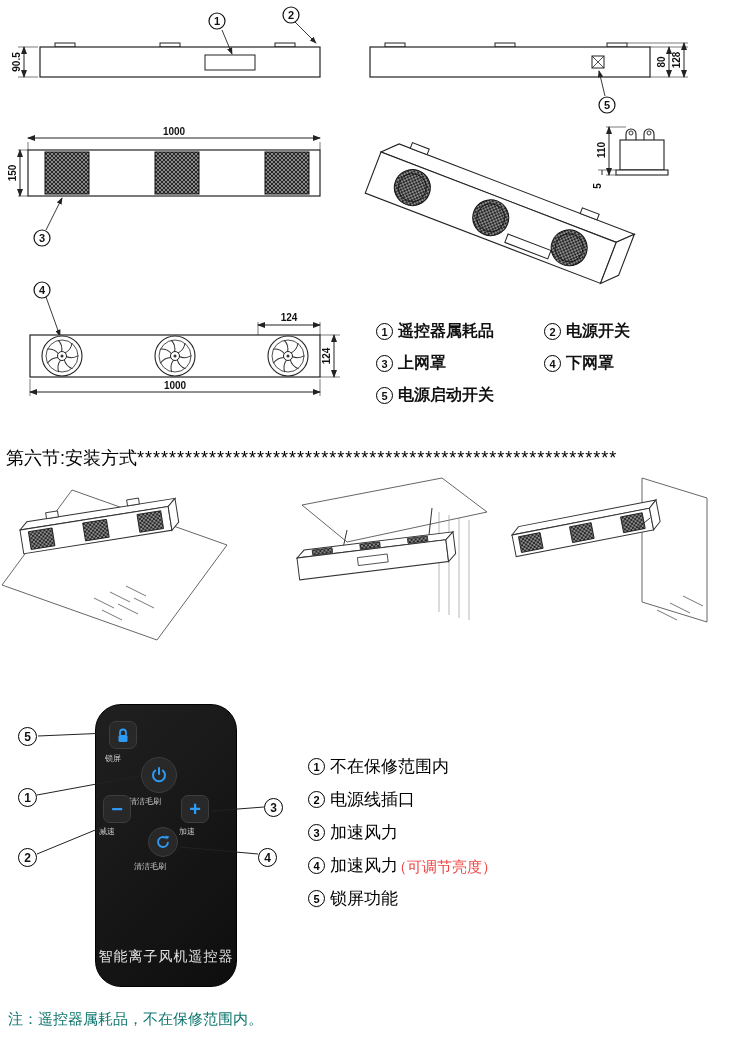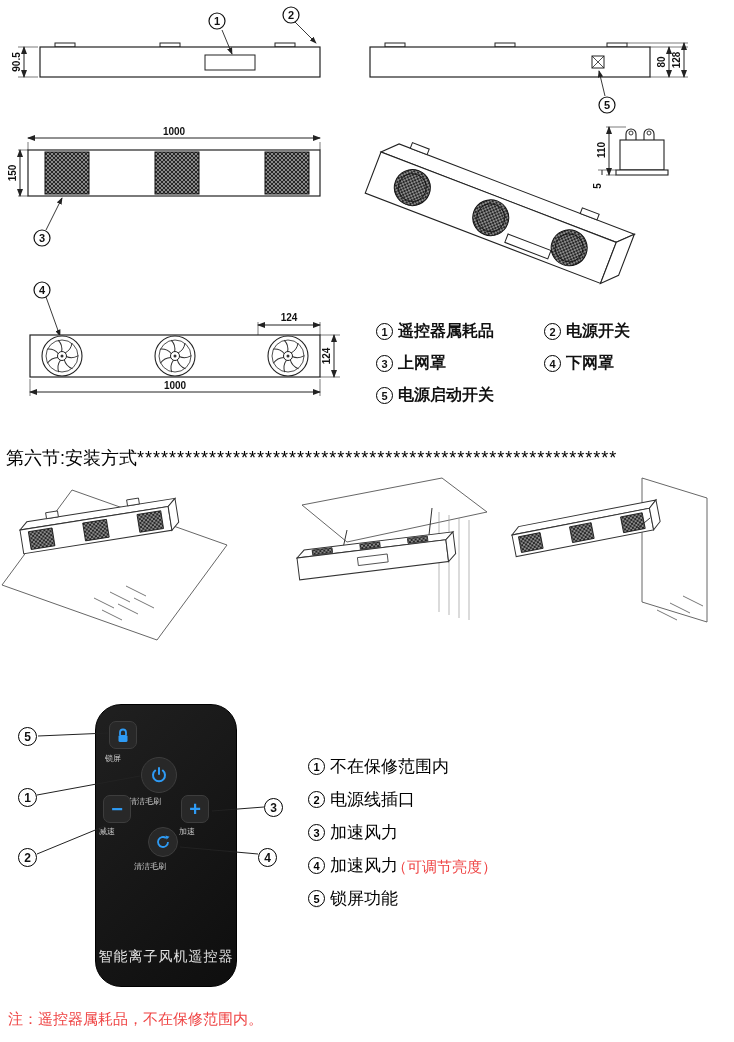--- a/index.html
+++ b/index.html
@@ -30,21 +30,21 @@
   .rbtn.sq{border-radius:7px}
   .rbtn.ci{border-radius:50%}
   .rglyph{color:#2e9bf5;font-size:20px;font-weight:bold;line-height:1}
   .rlabel{position:absolute;color:#c9c9c9;font-size:8px;text-align:left;white-space:nowrap}
   .brand{position:absolute;bottom:20px;left:0;width:100%;text-align:center;color:#e2e2e2;
          font-size:14px;letter-spacing:1px}
   .rlegend{position:absolute;left:308px;top:750px;z-index:4}
   .rlegend .line{display:flex;align-items:center;height:33px;font-size:17px;color:#000}
   .watermark1{position:absolute;left:392px;top:858px;color:#ef4444;font-size:15px;z-index:2}
   .watermark2{position:absolute;left:312px;top:896px;color:#d5d5d5;font-size:13px;z-index:2}
-  .footnote{position:absolute;left:8px;top:1010px;font-size:15px;color:#ef4444}
+  .footnote{position:absolute;left:8px;top:1010px;font-size:15px;color:#0f766e}
   .overlay{position:absolute;left:0;top:695px;width:734px;height:220px;z-index:6;pointer-events:none}
 </style>
 </head>
 <body>
 
 <div class="page">
 
   <svg width="0" height="0" class="abs" aria-hidden="true">
     <defs>
       <marker id="arw" markerWidth="8" markerHeight="6" refX="7" refY="3" orient="auto-start-reverse">

